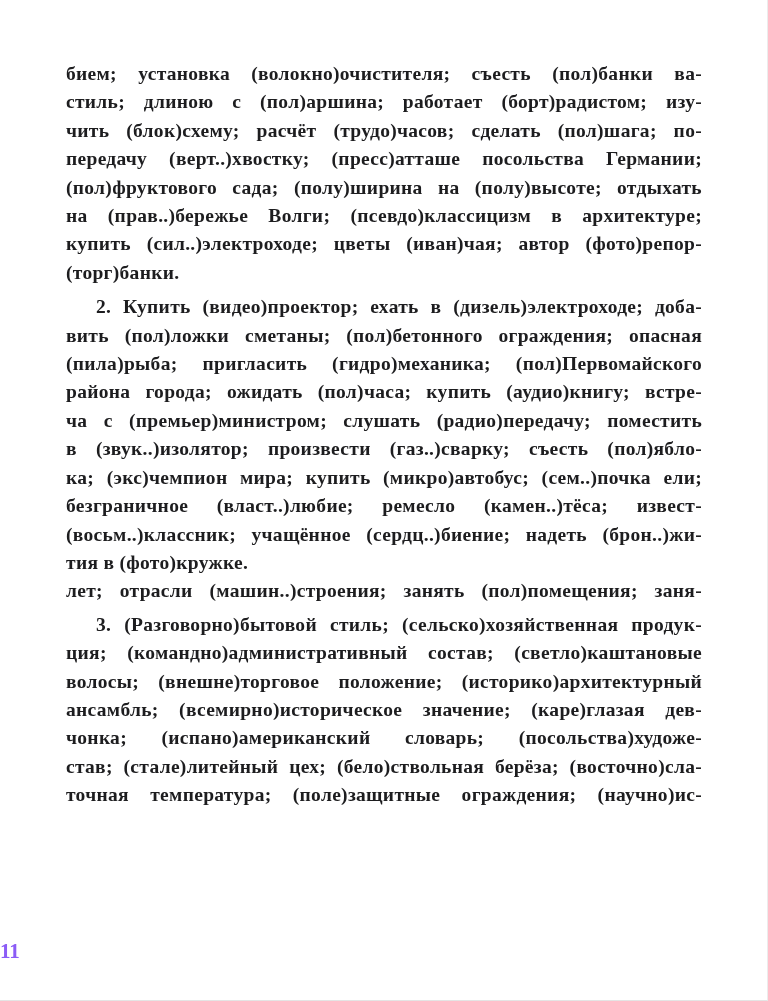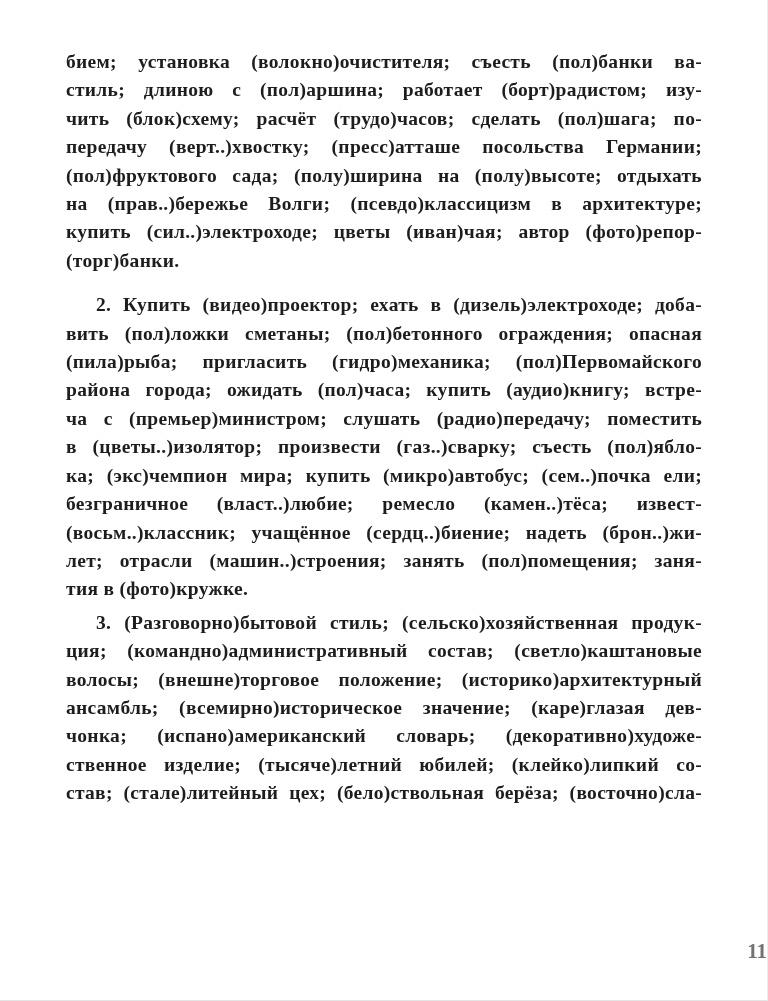--- a/index.html
+++ b/index.html
@@ -13,56 +13,56 @@
     width: 768px;
     height: 1001px;
     background: #ffffff;
     box-sizing: border-box;
     border-right: 1px solid #ececec;
     border-bottom: 1px solid #e4e4e4;
     overflow: hidden;
   }
   .text-block {
     position: absolute;
-    top: 48px;
+    top: 60px;
     left: 66px;
     width: 636px;
     color: #1d1d1f;
     font-size: 19.5px;
     font-weight: 600;
     line-height: 28.4px;
     letter-spacing: 0.3px;
   }
   .paragraph {
     margin: 0;
   }
   .paragraph + .paragraph {
-    margin-top: 16px;
+    margin-top: 6px;
   }
   .paragraph:last-child {
     margin-top: 5px;
   }
   .line {
     white-space: nowrap;
     text-align: justify;
     text-align-last: justify;
   }
   .line.indent {
     text-indent: 30px;
   }
   .line.final {
     text-align-last: left;
   }
   .page-number {
     position: absolute;
     bottom: 36px;
     left: 0;
     width: 100%;
-    text-align: right;
-    color: #737373;
+    text-align: left;
+    color: #8b5cf6;
     font-size: 21px;
     font-weight: 700;
   }
 </style>
 </head>
 <body>
 
 <div class="page">
   <div class="text-block">
     <div class="paragraph">
@@ -74,31 +74,31 @@
         <div class="line">на (прав..)бережье Волги; (псевдо)классицизм в архитектуре;</div>
         <div class="line">купить (сил..)электроходе; цветы (иван)чая; автор (фото)репор-</div>
         <div class="line final">(торг)банки.</div>
       </div>
     <div class="paragraph">
         <div class="line indent">2. Купить (видео)проектор; ехать в (дизель)электроходе; доба-</div>
         <div class="line">вить (пол)ложки сметаны; (пол)бетонного ограждения; опасная</div>
         <div class="line">(пила)рыба; пригласить (гидро)механика; (пол)Первомайского</div>
         <div class="line">района города; ожидать (пол)часа; купить (аудио)книгу; встре-</div>
         <div class="line">ча с (премьер)министром; слушать (радио)передачу; поместить</div>
-        <div class="line">в (цветы..)изолятор; произвести (газ..)сварку; съесть (пол)ябло-</div>
+        <div class="line">в (звук..)изолятор; произвести (газ..)сварку; съесть (пол)ябло-</div>
         <div class="line">ка; (экс)чемпион мира; купить (микро)автобус; (сем..)почка ели;</div>
         <div class="line">безграничное (власт..)любие; ремесло (камен..)тёса; извест-</div>
         <div class="line">(восьм..)классник; учащённое (сердц..)биение; надеть (брон..)жи-</div>
+        <div class="line final">тия в (фото)кружке.</div>
         <div class="line">лет; отрасли (машин..)строения; занять (пол)помещения; заня-</div>
-        <div class="line final">тия в (фото)кружке.</div>
       </div>
     <div class="paragraph">
         <div class="line indent">3. (Разговорно)бытовой стиль; (сельско)хозяйственная продук-</div>
         <div class="line">ция; (командно)административный состав; (светло)каштановые</div>
         <div class="line">волосы; (внешне)торговое положение; (историко)архитектурный</div>
         <div class="line">ансамбль; (всемирно)историческое значение; (каре)глазая дев-</div>
-        <div class="line">чонка; (испано)американский словарь; (декоративно)художе-</div>
-        <div class="line">ственное изделие; (тысяче)летний юбилей; (клейко)липкий со-</div>
+        <div class="line">чонка; (испано)американский словарь; (посольства)художе-</div>
         <div class="line">став; (стале)литейный цех; (бело)ствольная берёза; (восточно)сла-</div>
+        <div class="line">точная температура; (поле)защитные ограждения; (научно)ис-</div>
       </div>
   </div>
   <div class="page-number">11</div>
 </div>
 
 </body></html>

